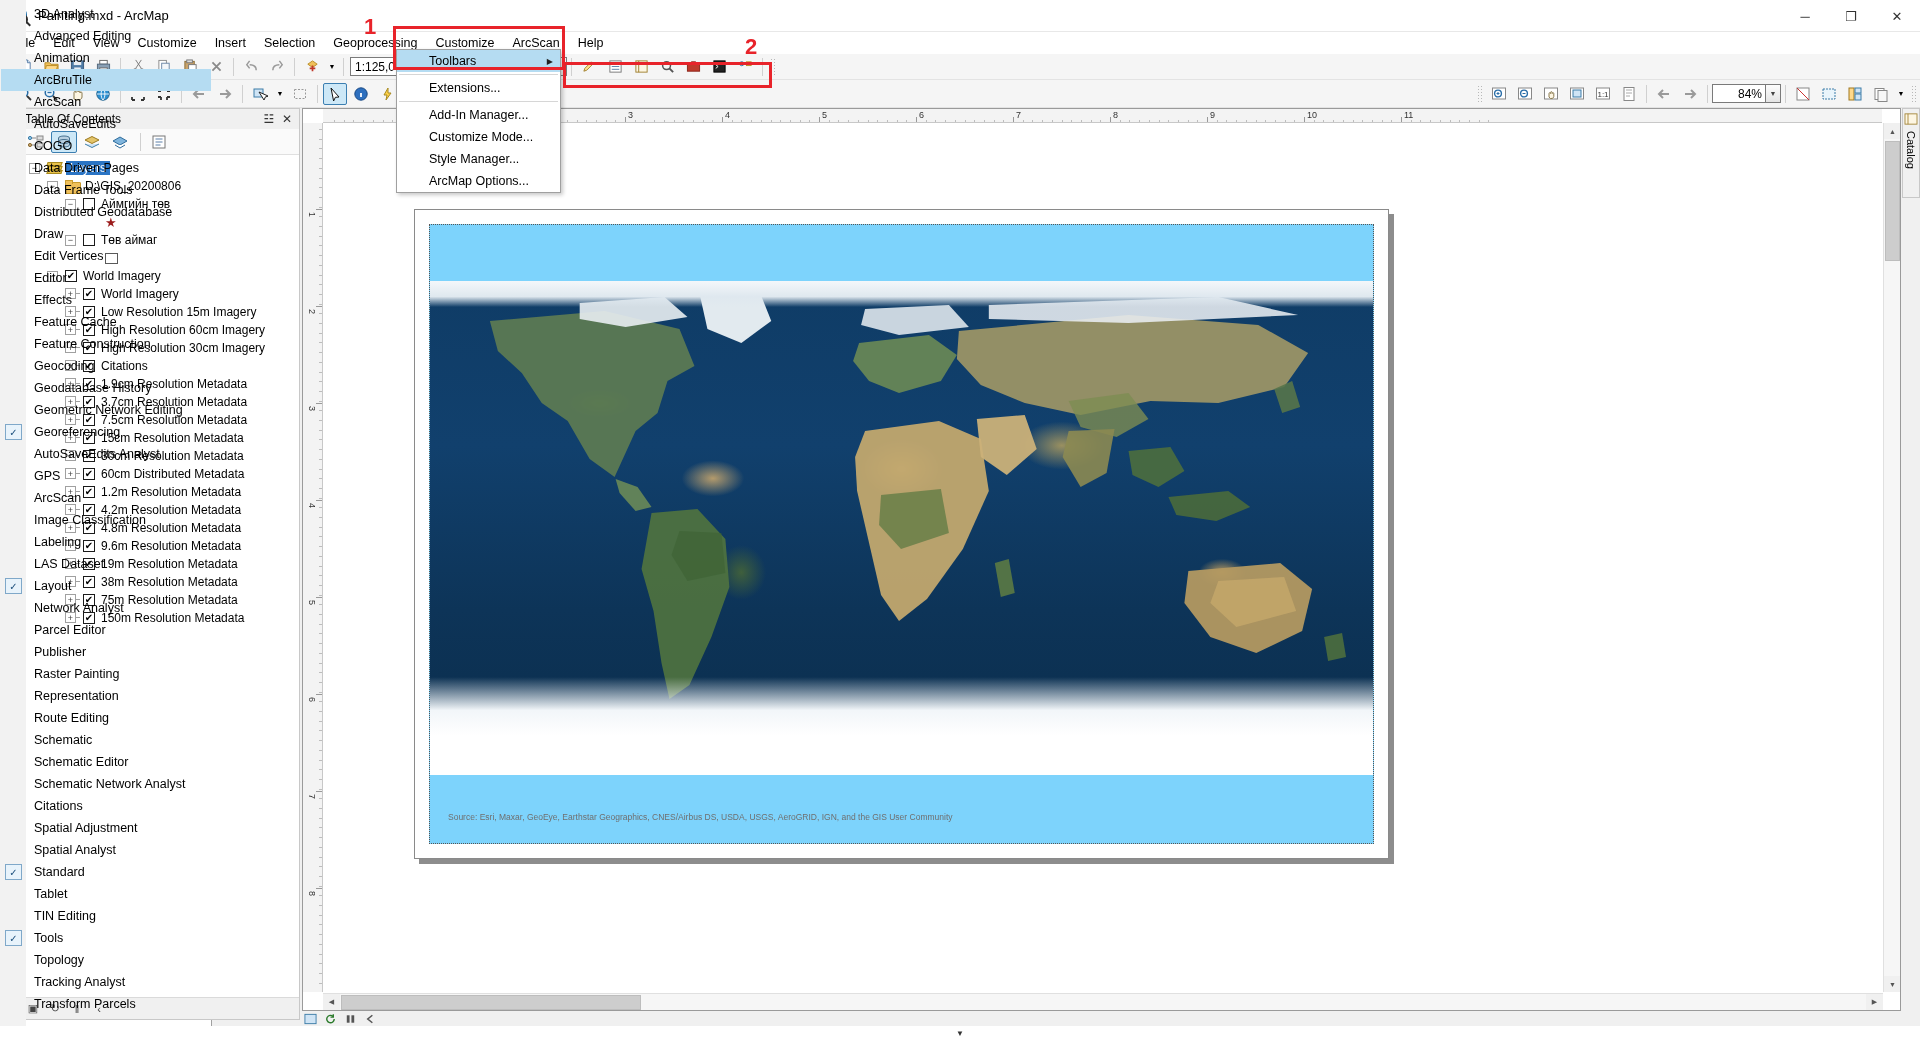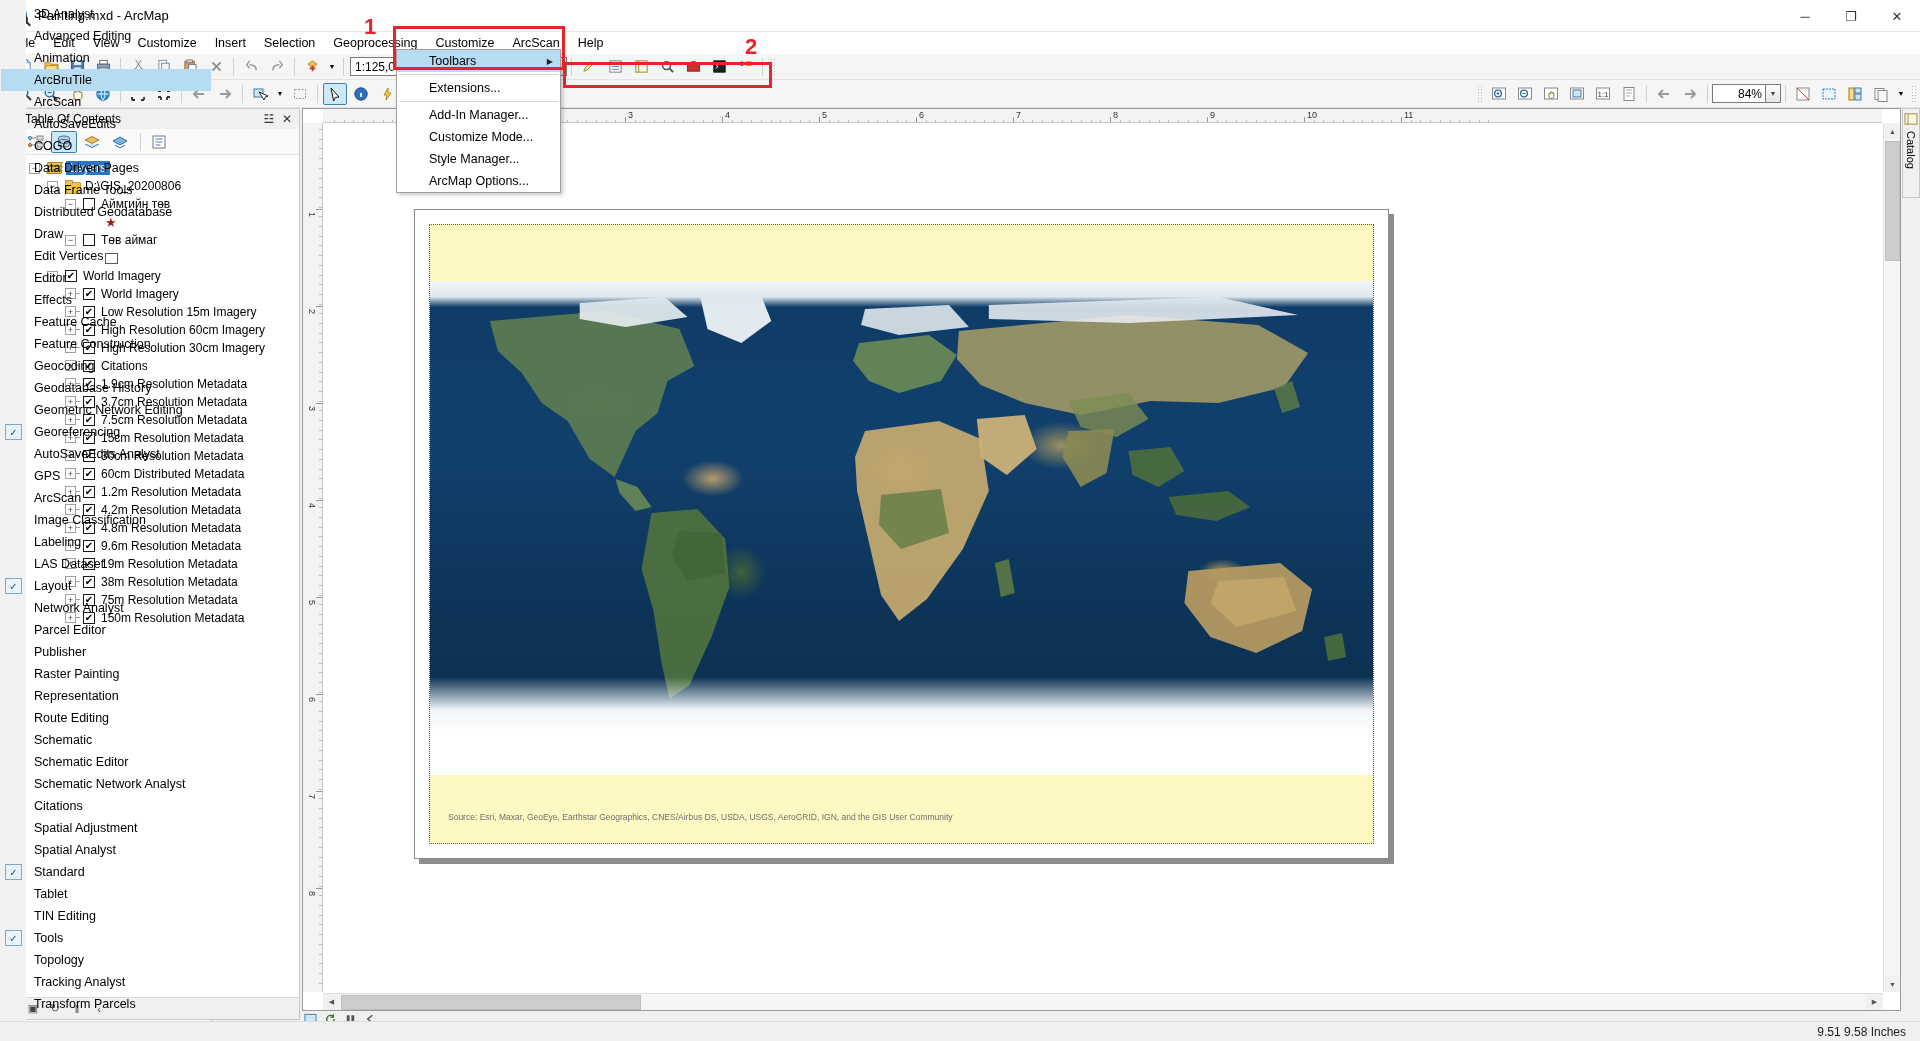--- a/index.html
+++ b/index.html
@@ -167,21 +167,21 @@
   }
   .page-shadow {
     position:absolute;left:95px;top:90px;width:975px;height:650px;background:#8d8d8d;
   }
   .page {
     position:absolute;left:90px;top:85px;width:975px;height:650px;background:#ffffff;
     border:1px solid #8a8a8a;
   }
   .dframe {
     position:absolute;left:14px;top:14px;right:14px;bottom:14px;
-    border:1px dotted #555;background:#fef9c3;overflow:hidden;
+    border:1px dotted #555;background:#7dd3fc;overflow:hidden;
   }
   .world {
     position:absolute;left:0;right:0;top:56px;height:470px;
     background:
       radial-gradient(ellipse 60px 26px at 18% 26%, #3d6b46 0%, transparent 62%),
       radial-gradient(ellipse 52px 30px at 30% 42%, #b49b6c 0%, transparent 60%),
       radial-gradient(ellipse 40px 44px at 33% 62%, #3f5f3c 0%, transparent 62%),
       radial-gradient(ellipse 70px 50px at 50% 40%, #c9b183 0%, transparent 58%),
       radial-gradient(ellipse 70px 40px at 67% 35%, #9a9060 0%, transparent 60%),
       radial-gradient(ellipse 38px 22px at 84% 62%, #b99a5f 0%, transparent 62%),
@@ -1412,17 +1412,14 @@
         </div>
       </div>
     <div class="tb-scroll-down">▼</div>
   </div>
 
   <span class="rednum" style="left:364px;top:14px;">1</span>
   <span class="rednum" style="left:745px;top:34px;">2</span>
   <div class="redbox" style="left:393px;top:26px;width:172px;height:44px;"></div>
   <div class="redbox" style="left:563px;top:62px;width:209px;height:26px;"></div>
 
-  <div class="statusbar">
-    <span class="coords">9.51  9.58 Inches</span>
-  </div>
 
 </div>
 
 </body></html>

